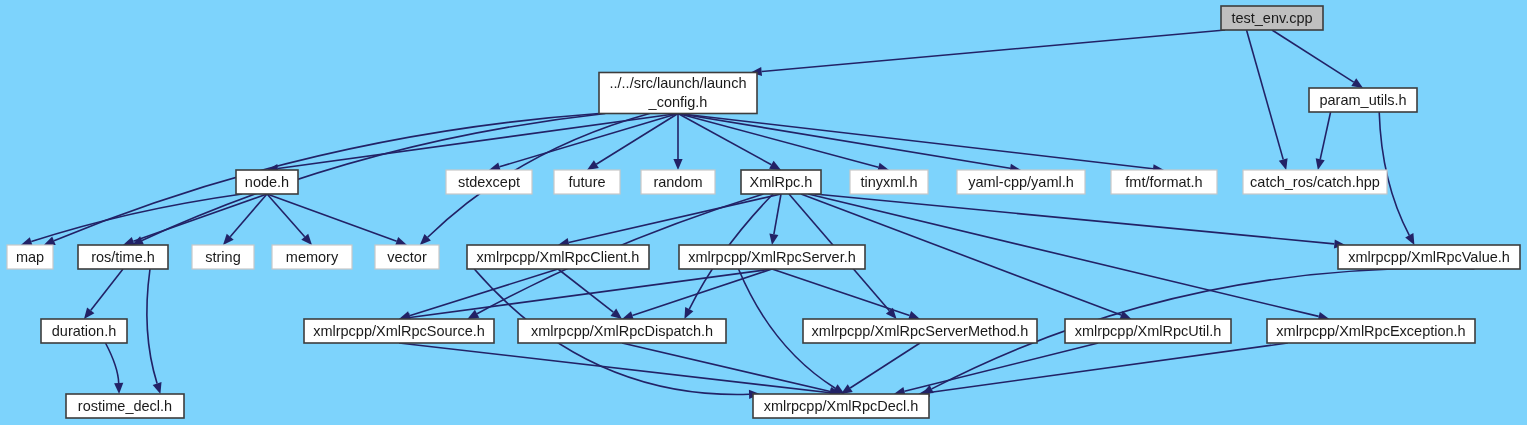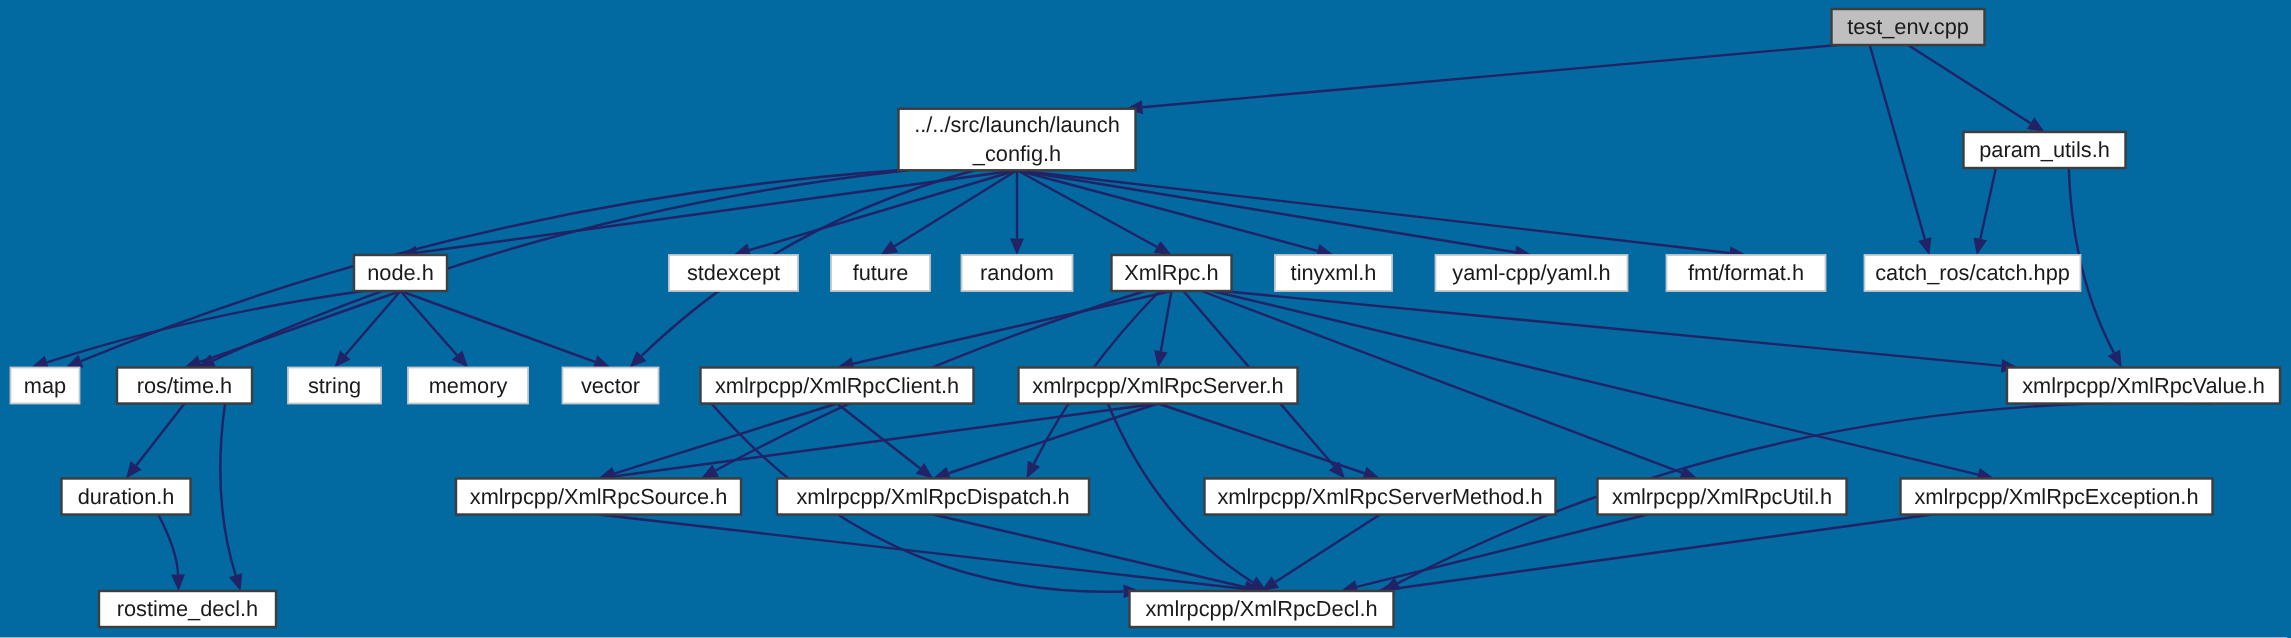--- a/index.html
+++ b/index.html
@@ -1,19 +1,19 @@
 <!DOCTYPE html>
 <html><head>
 <meta charset="utf-8">
 <style>
   html,body{margin:0;padding:0;background:#ffffff;}
   #graph-root{
     position:relative;
     width:1527px;height:425px;
-    background:#0369a1;
+    background:#7dd3fc;
     font-family:"Liberation Sans", sans-serif;
     overflow:hidden;
   }
   svg{position:absolute;left:0;top:0;width:1527px;height:425px;}
   .edge{fill:none;stroke:#222266;stroke-width:1.6px;}
   .arrow{fill:#222266;stroke:none;}
   .node-box{fill:#ffffff;}
   .node-plain{stroke:#c8c8c8;stroke-width:1.2px;}
   .node-strong{stroke:#3d3d3d;stroke-width:1.6px;}
   .node-current{fill:#bfbfbf;stroke:#3d3d3d;stroke-width:1.6px;}

